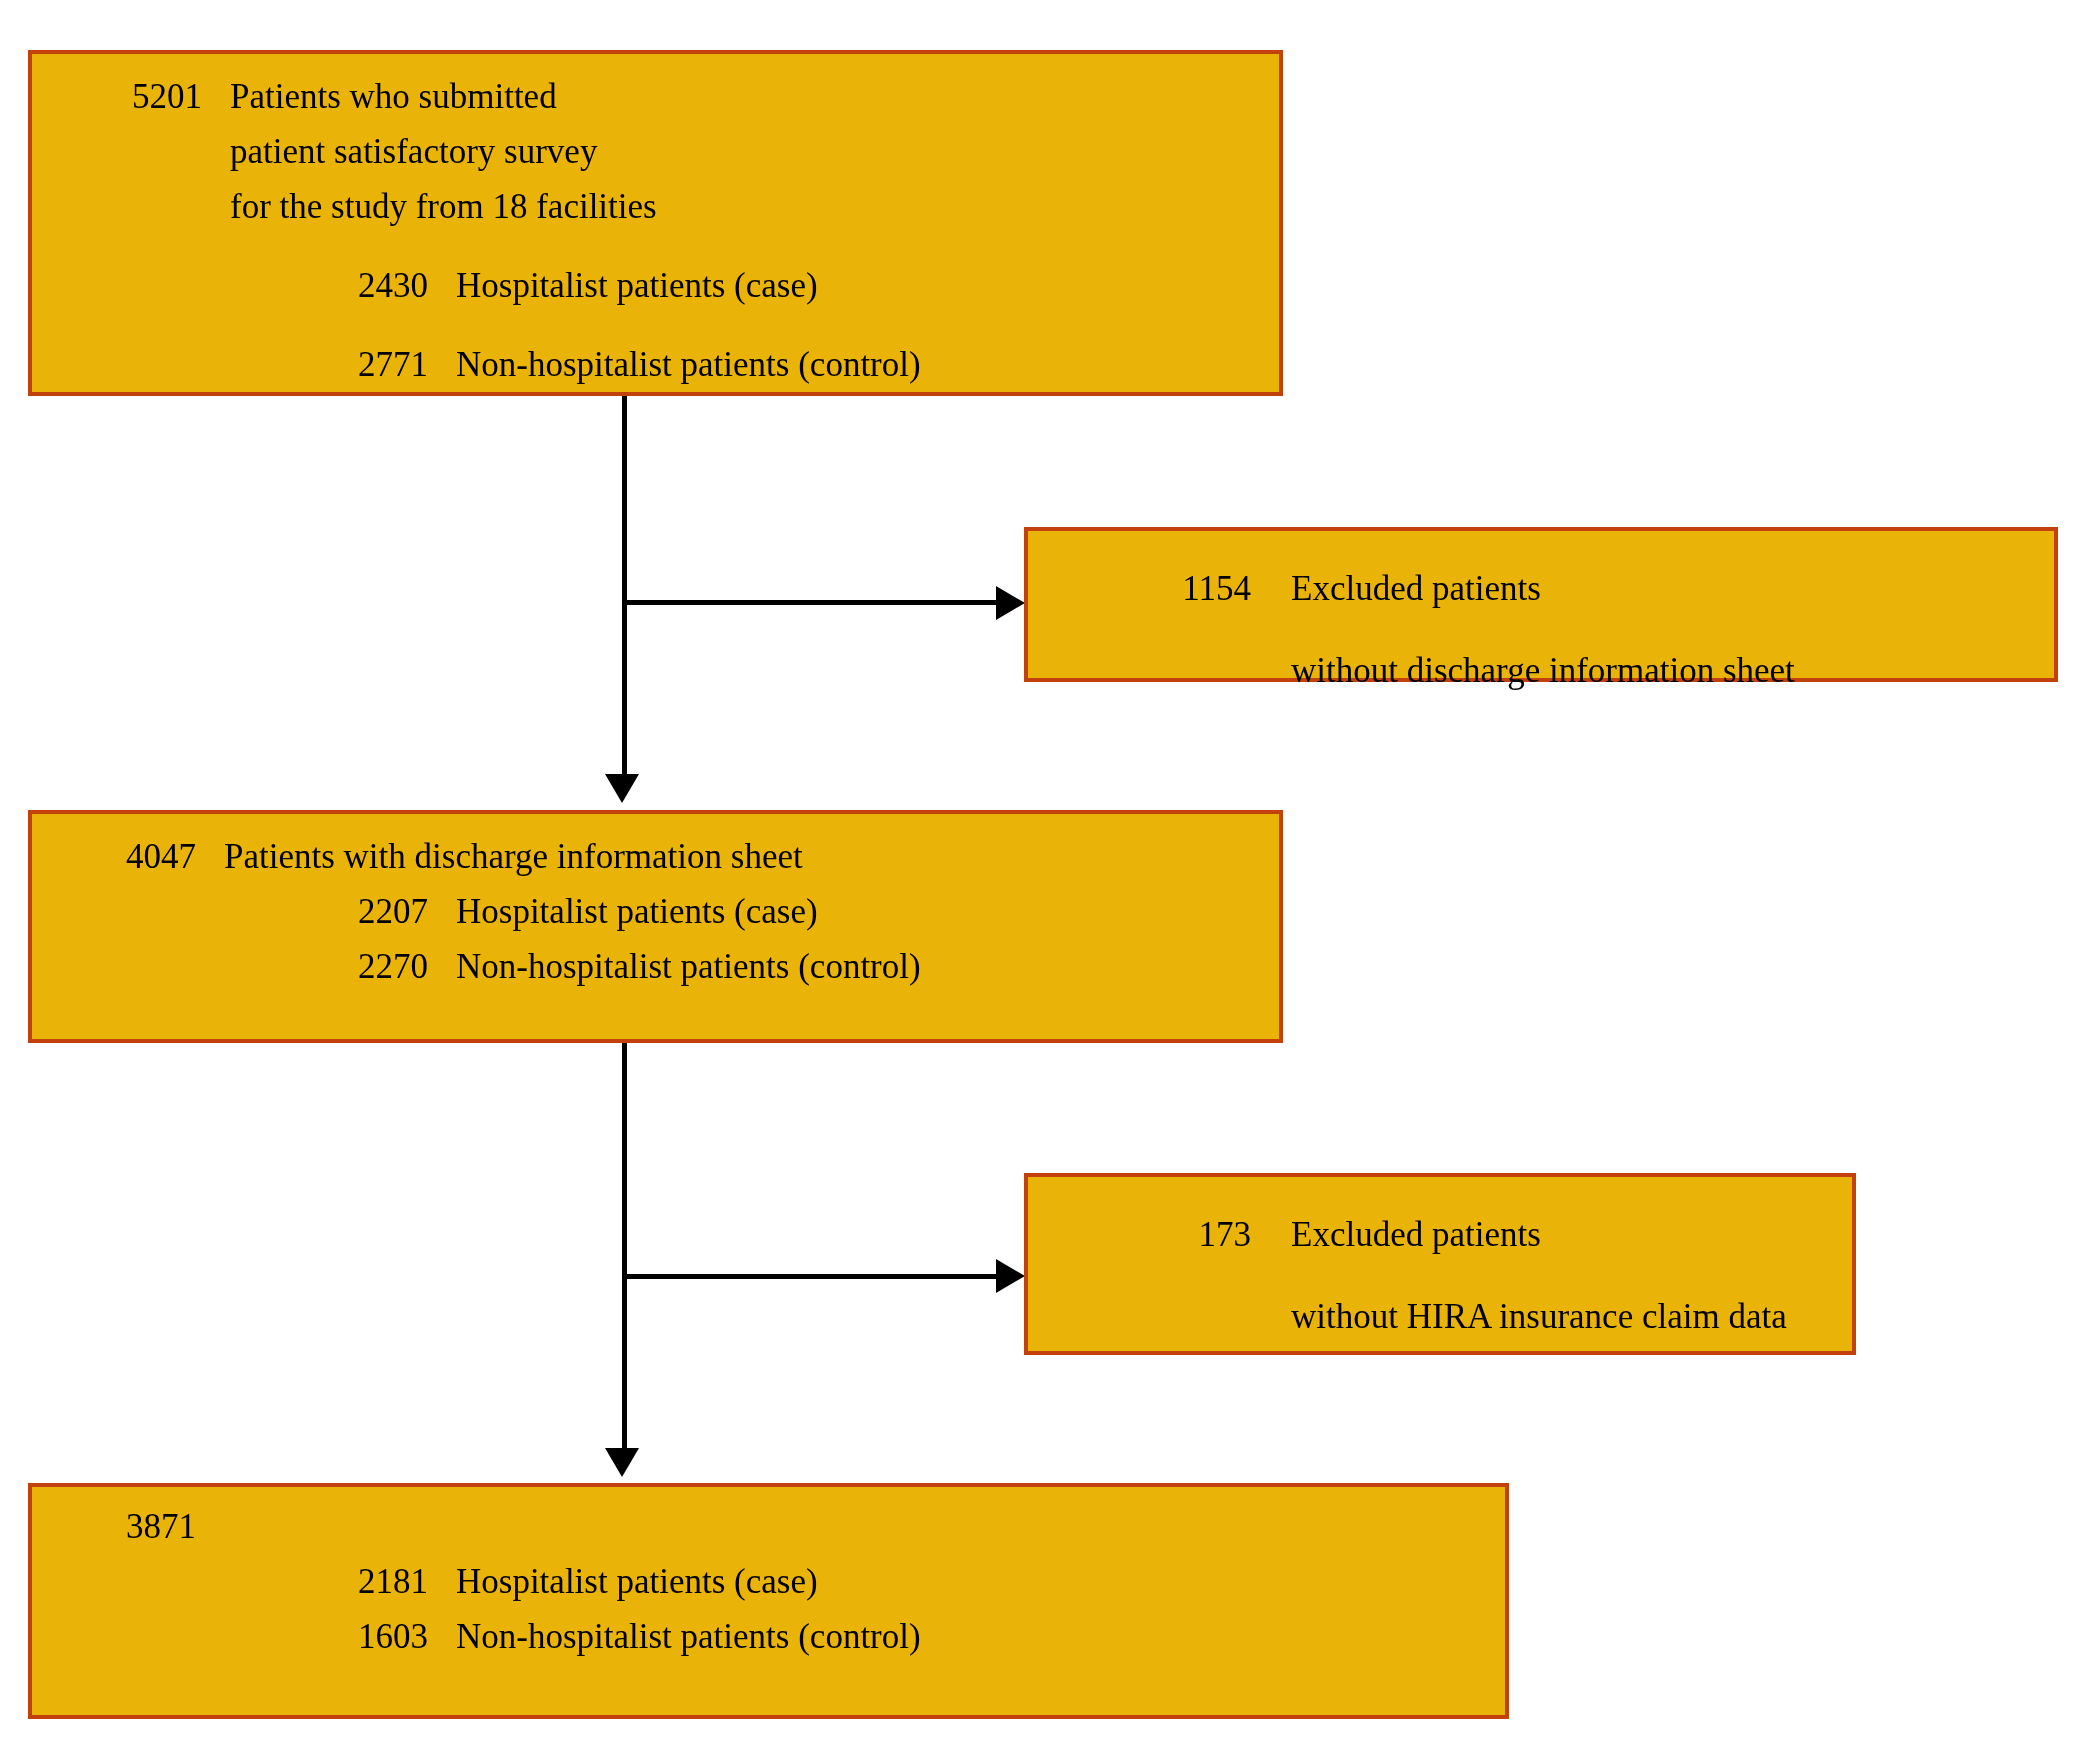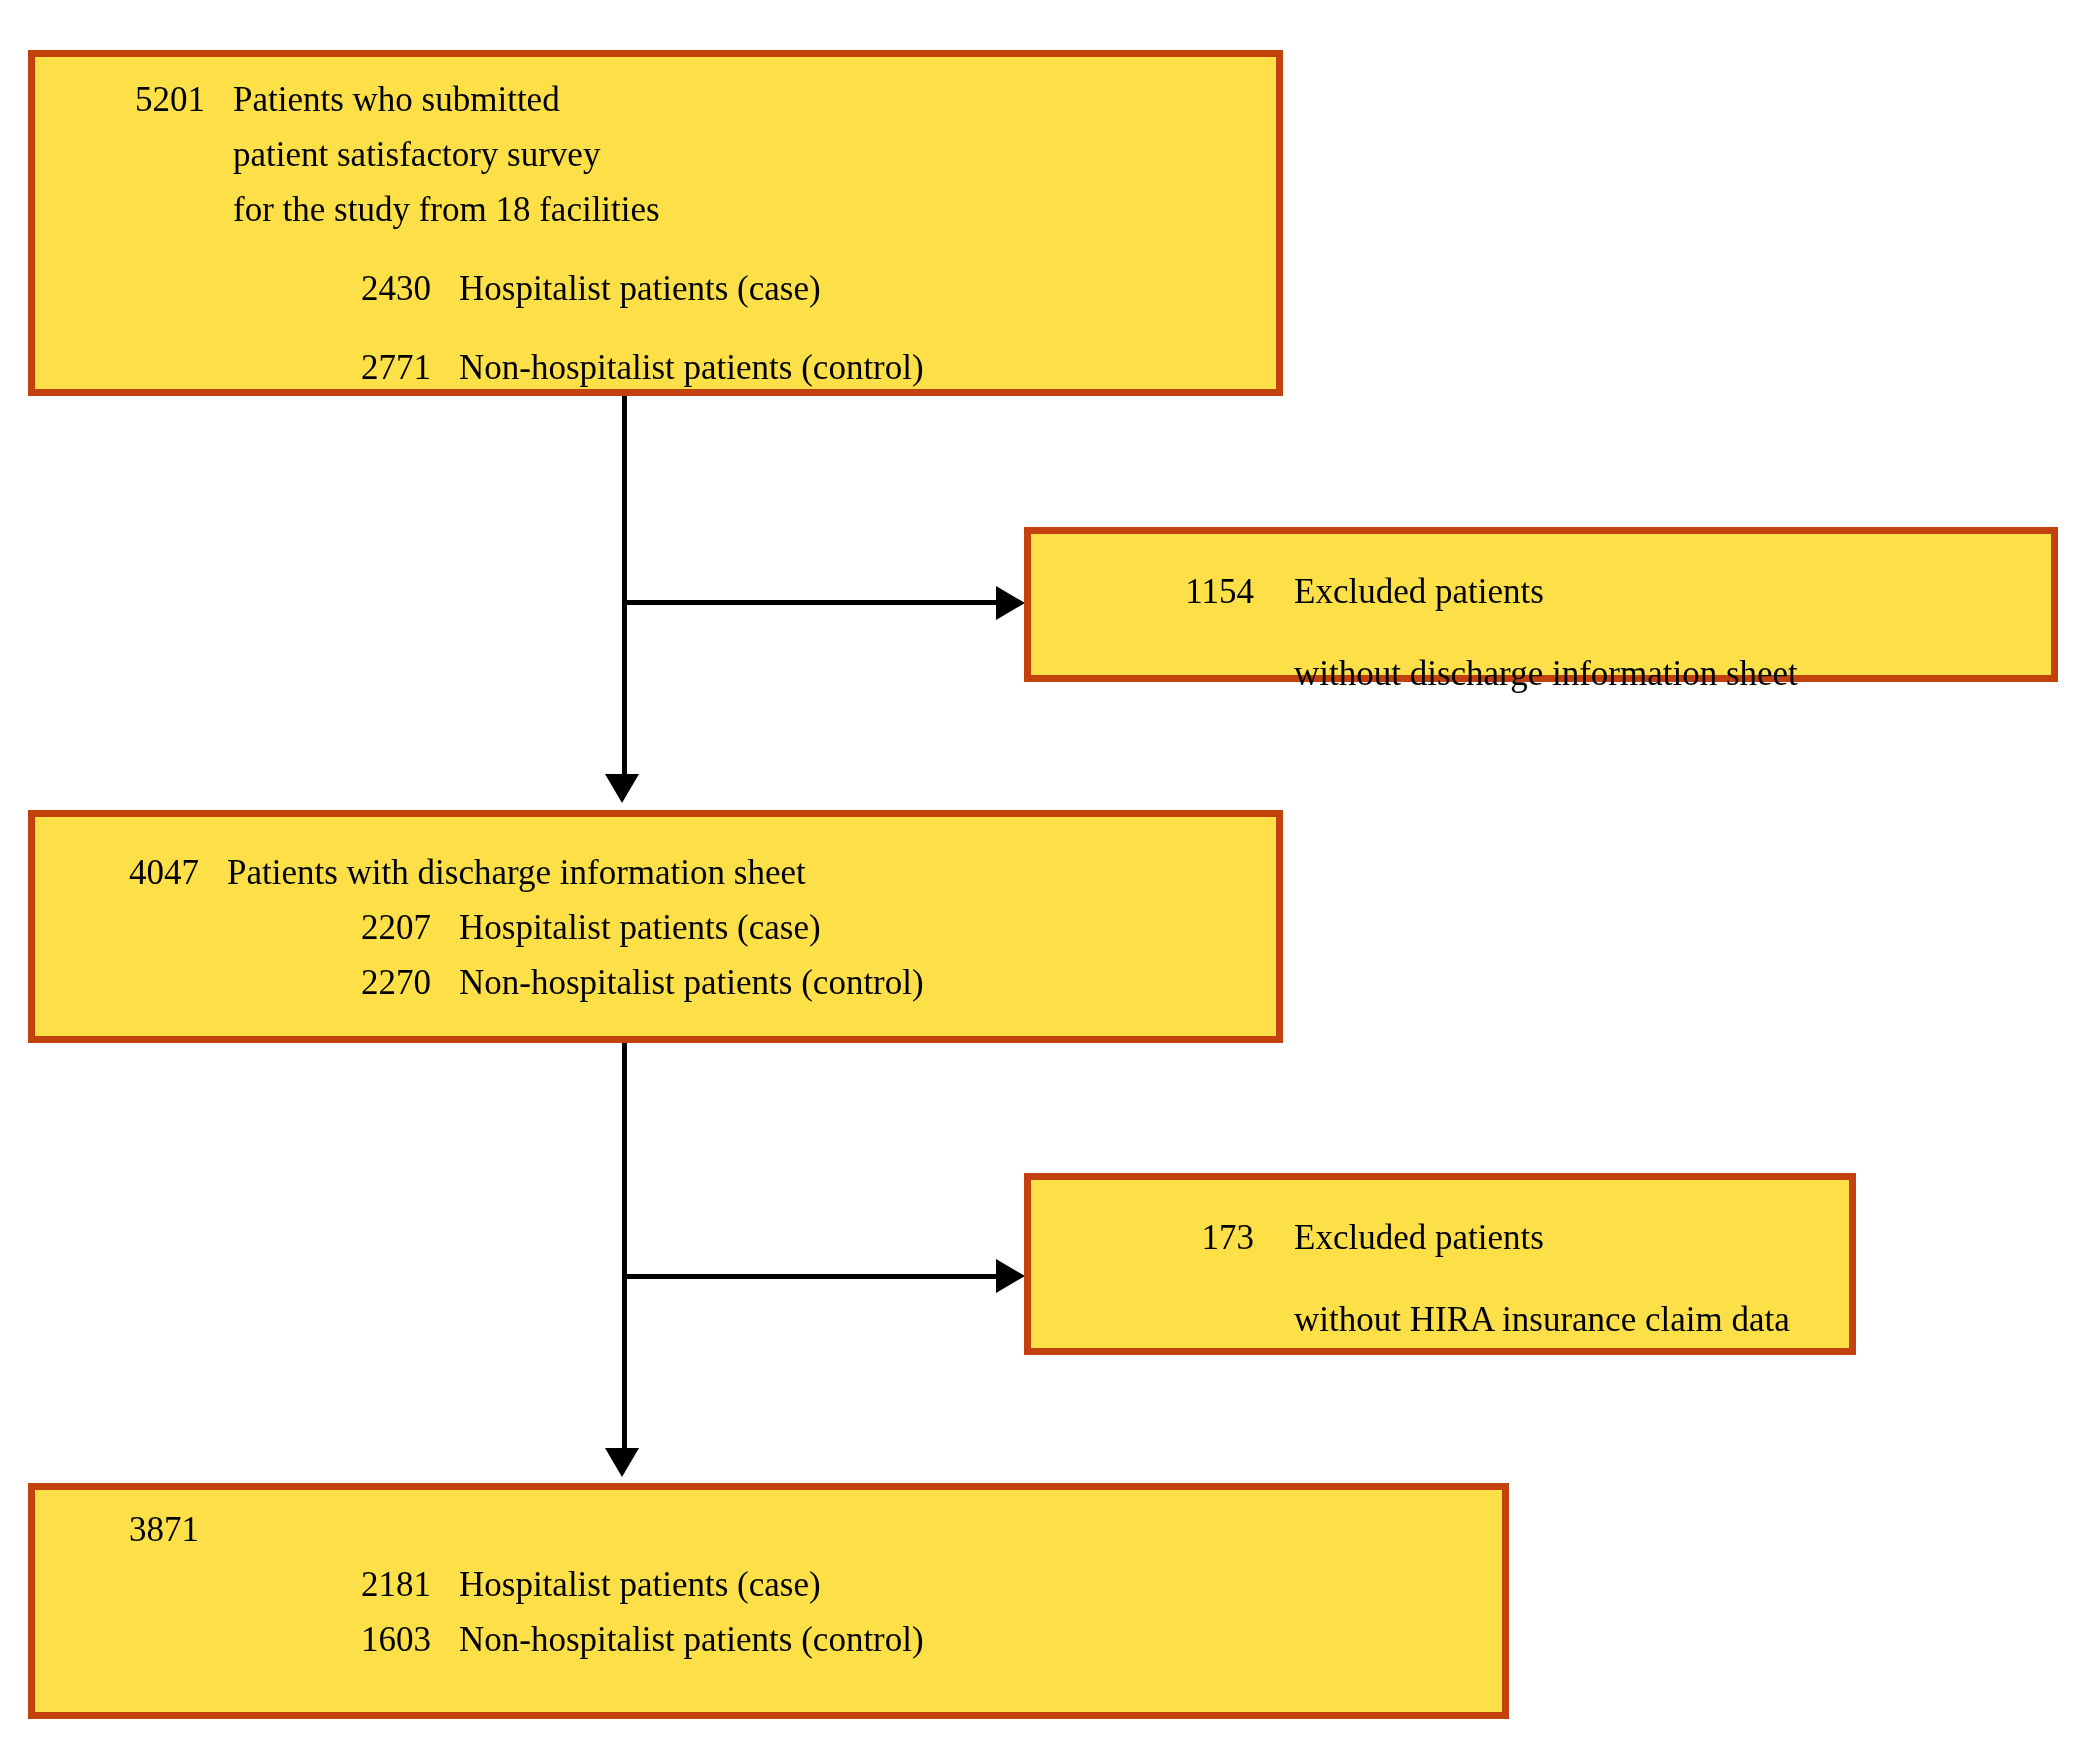--- a/index.html
+++ b/index.html
@@ -17,22 +17,22 @@
   }
   #canvas {
     position: absolute;
     left: 0; top: 0;
     width: 2087px;
     height: 1759px;
   }
   .box {
     position: absolute;
     box-sizing: border-box;
-    border: 7px solid #c2410c;
-    background: #fde047;
+    border: 4px solid #c2410c;
+    background: #eab308;
   }
   
   #box-top      { left: 28px;  top: 50px;   width: 1255px; height: 346px; }
   #box-mid      { left: 28px;  top: 810px; width: 1255px; height: 233px; }
   #box-bottom   { left: 28px;  top: 1483px; width: 1481px; height: 236px; }
   
   #box-excl-1   { left: 1024px; top: 527px;  width: 1034px; height: 155px; }
   #box-excl-2   { left: 1024px; top: 1173px; width: 832px; height: 182px; }
 
   .rowgroup {
@@ -56,21 +56,21 @@
   
   #box-top .rowgroup { padding-top: 14.7px; }
   #box-top .row { font-size: 35px; line-height: 55px; }
   #box-top .num { width: 170px; }
   #box-top .lbl { padding-left: 28px; }
   #box-top .row.indent .num { width: 396px; }
   #box-top .row.indent { margin-top: 24px; }
   #box-top .row.cont .num { width: 170px; visibility: hidden; }
 
   
-  #box-mid .rowgroup { padding-top: 28px; }
+  #box-mid .rowgroup { padding-top: 15px; }
   #box-mid .row { font-size: 35px; line-height: 55px; }
   #box-mid .num { width: 164px; }
   #box-mid .lbl { padding-left: 28px; }
   #box-mid .row.indent .num { width: 396px; }
   #box-mid .row.indent { margin-top: 0px; }
 
   
   #box-bottom .rowgroup { padding-top: 12.4px; }
   #box-bottom .row { font-size: 35px; line-height: 55px; }
   #box-bottom .num { width: 164px; }

